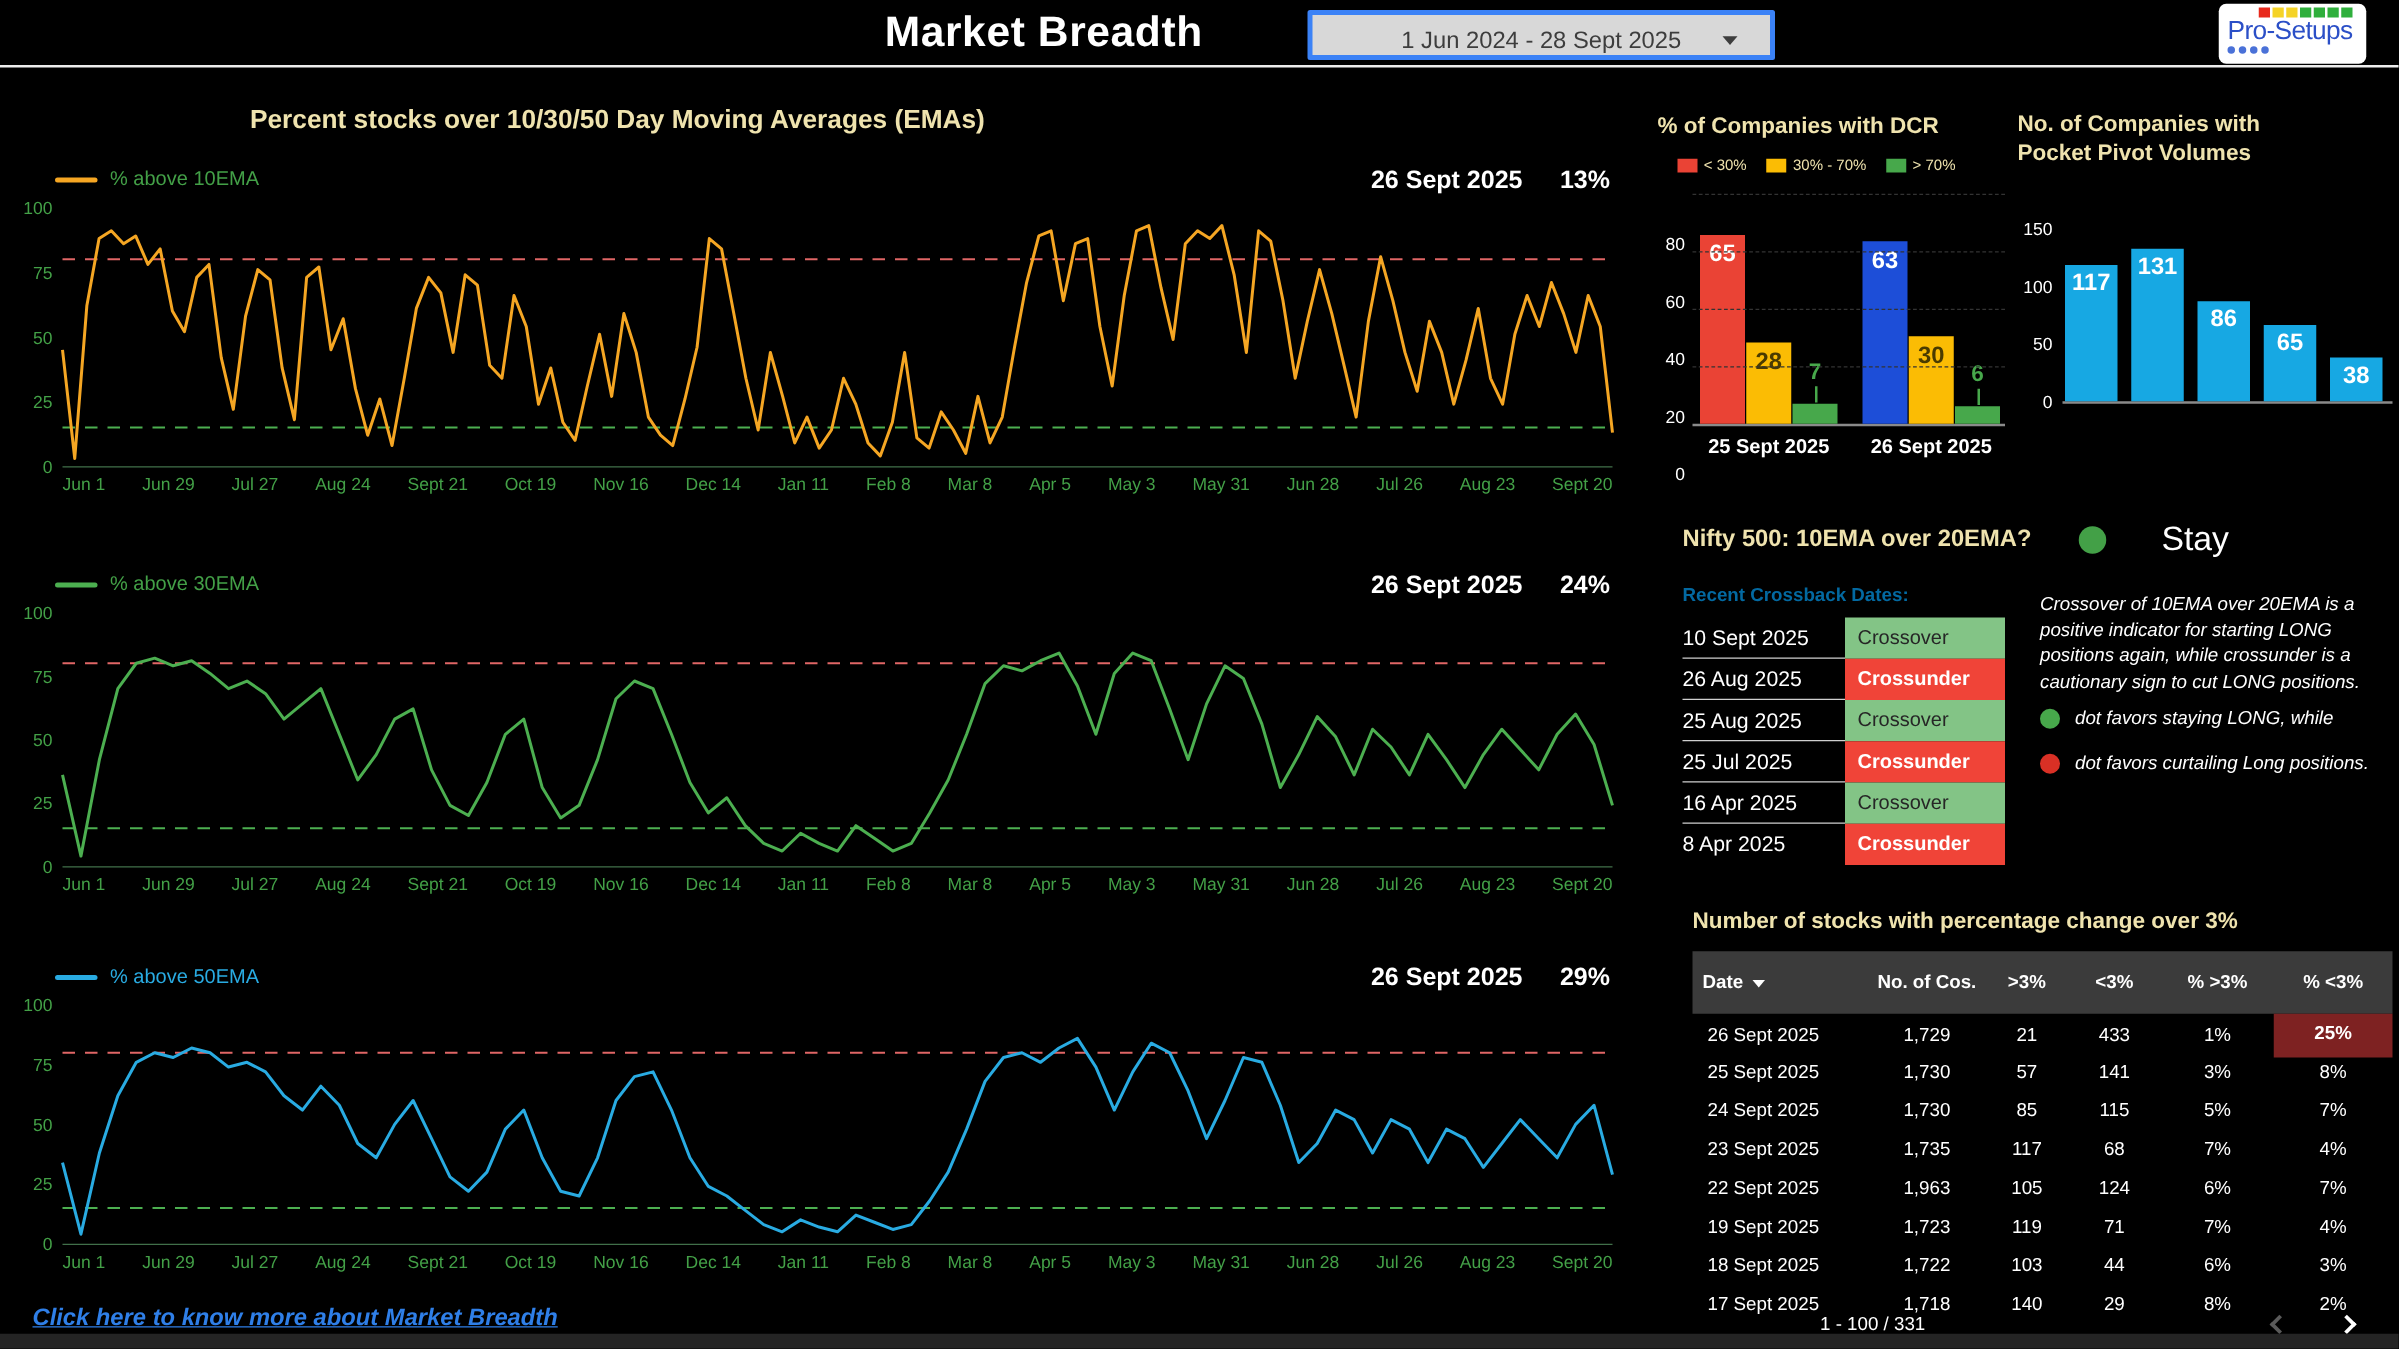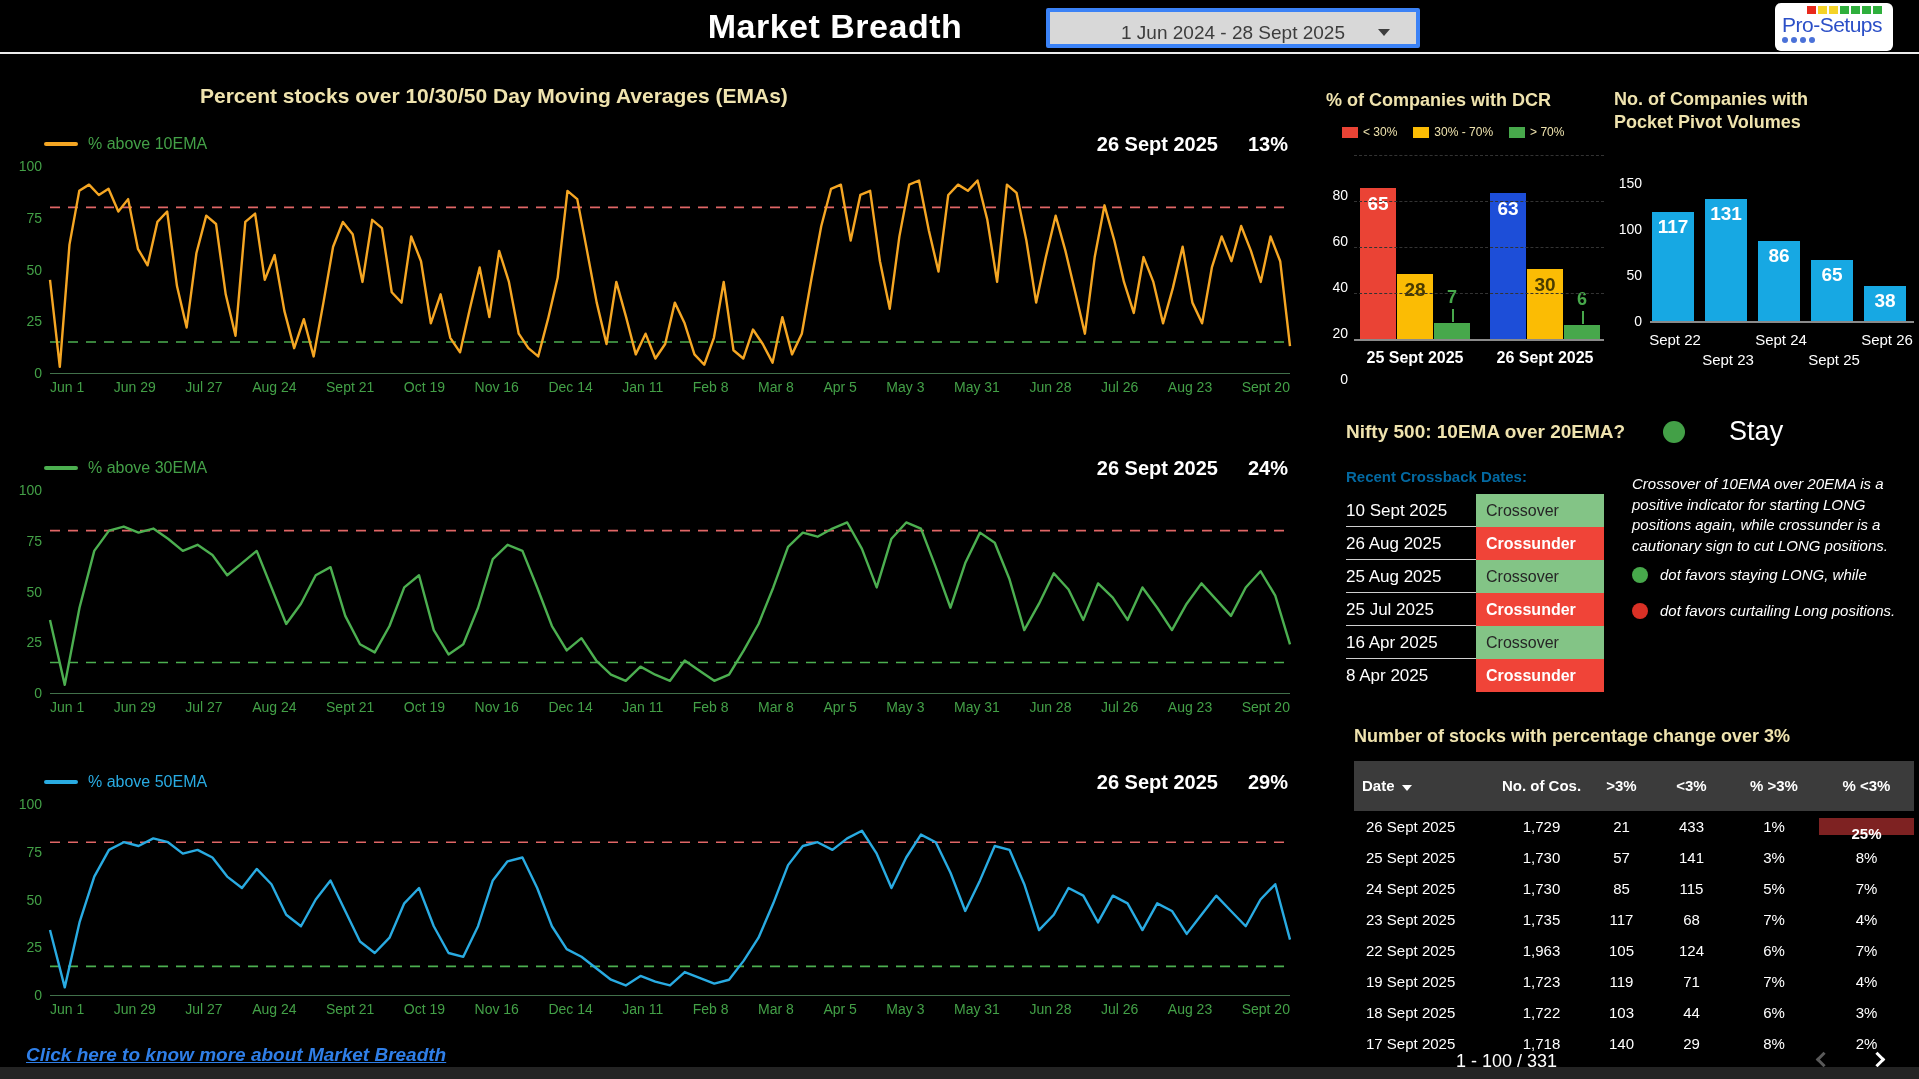--- a/index.html
+++ b/index.html
@@ -87,22 +87,22 @@
   
   .stocks { position:absolute; left:1354px; top:726px; width:560px; }
   .stocks-title { color:#efe3ae; font-size:18px; font-weight:bold; }
   .st-header { margin-top:14px; height:50px; background:#3b3b3b; display:grid; grid-template-columns:140px 95px 65px 75px 90px 95px; align-items:center; color:#fff; font-weight:bold; font-size:15px; }
   .st-header span { text-align:center; line-height:1.15; }
   .st-header span:first-child { text-align:left; padding-left:8px; cursor:pointer; }
   .sort-caret { display:inline-block; width:0; height:0; border-left:5px solid transparent; border-right:5px solid transparent; border-top:6px solid #fff; margin-left:7px; }
   .st-row { height:31px; display:grid; grid-template-columns:140px 95px 65px 75px 90px 95px; align-items:center; color:#fff; font-size:15px; }
   .st-row span { text-align:center; }
   .st-row span:first-child { text-align:left; padding-left:12px; }
-  .st-row .hl { background:#7e2222; font-weight:bold; height:17px; line-height:31px; }
-  .pagination { position:absolute; left:1440px; top:1048px; width:470px; height:24px; color:#fff; font-size:18px; }
+  .st-row .hl { background:#7e2222; font-weight:bold; height:35px; line-height:31px; }
+  .pagination { position:absolute; left:1440px; top:1048px; width:470px; height:24px; color:#fff; font-size:15px; }
   .pg-range { position:absolute; left:16px; top:3px; }
   .chev { position:absolute; top:6px; width:11px; height:11px; border-right:3px solid #fff; border-top:3px solid #fff; cursor:pointer; }
   .chev.prev { left:378px; transform:rotate(-135deg); border-color:#5a5a5a; }
   .chev.next { left:432px; transform:rotate(45deg); }
 
   .footer-strip { position:absolute; left:0; bottom:0; width:1919px; height:12px; background:#242424; }
 </style>
 </head>
 <body>
 
@@ -348,27 +348,20 @@
         </div>
         <div class="ppv-bar" style="background: rgb(23, 168, 227); height: 35.4667px;">
           <span class="blab">38</span>
         </div>
       </div>
       <span class="ppv-ylab" style="top: 0%;">150</span>
       <span class="ppv-ylab" style="top: 33.3333%;">100</span>
       <span class="ppv-ylab" style="top: 66.6667%;">50</span>
       <span class="ppv-ylab" style="top: 100%;">0</span>
     </div>
-  <div class="ppv-xlabels">
-      <span style="left: 23px; top: 8px;">Sept 22</span>
-      <span style="left: 76px; top: 28px;">Sept 23</span>
-      <span style="left: 129px; top: 8px;">Sept 24</span>
-      <span style="left: 182px; top: 28px;">Sept 25</span>
-      <span style="left: 235px; top: 8px;">Sept 26</span>
-    </div>
 </div>
 
 <div class="nifty">
   <div class="nifty-titlerow">
     <span class="nifty-title">Nifty 500: 10EMA over 20EMA?</span>
     <span class="status-dot" style="background: rgb(67, 160, 71);"></span>
     <span class="status-label">Stay</span>
   </div>
   <div class="crossback-title">Recent Crossback Dates:</div>
   <div class="crossback-table">

